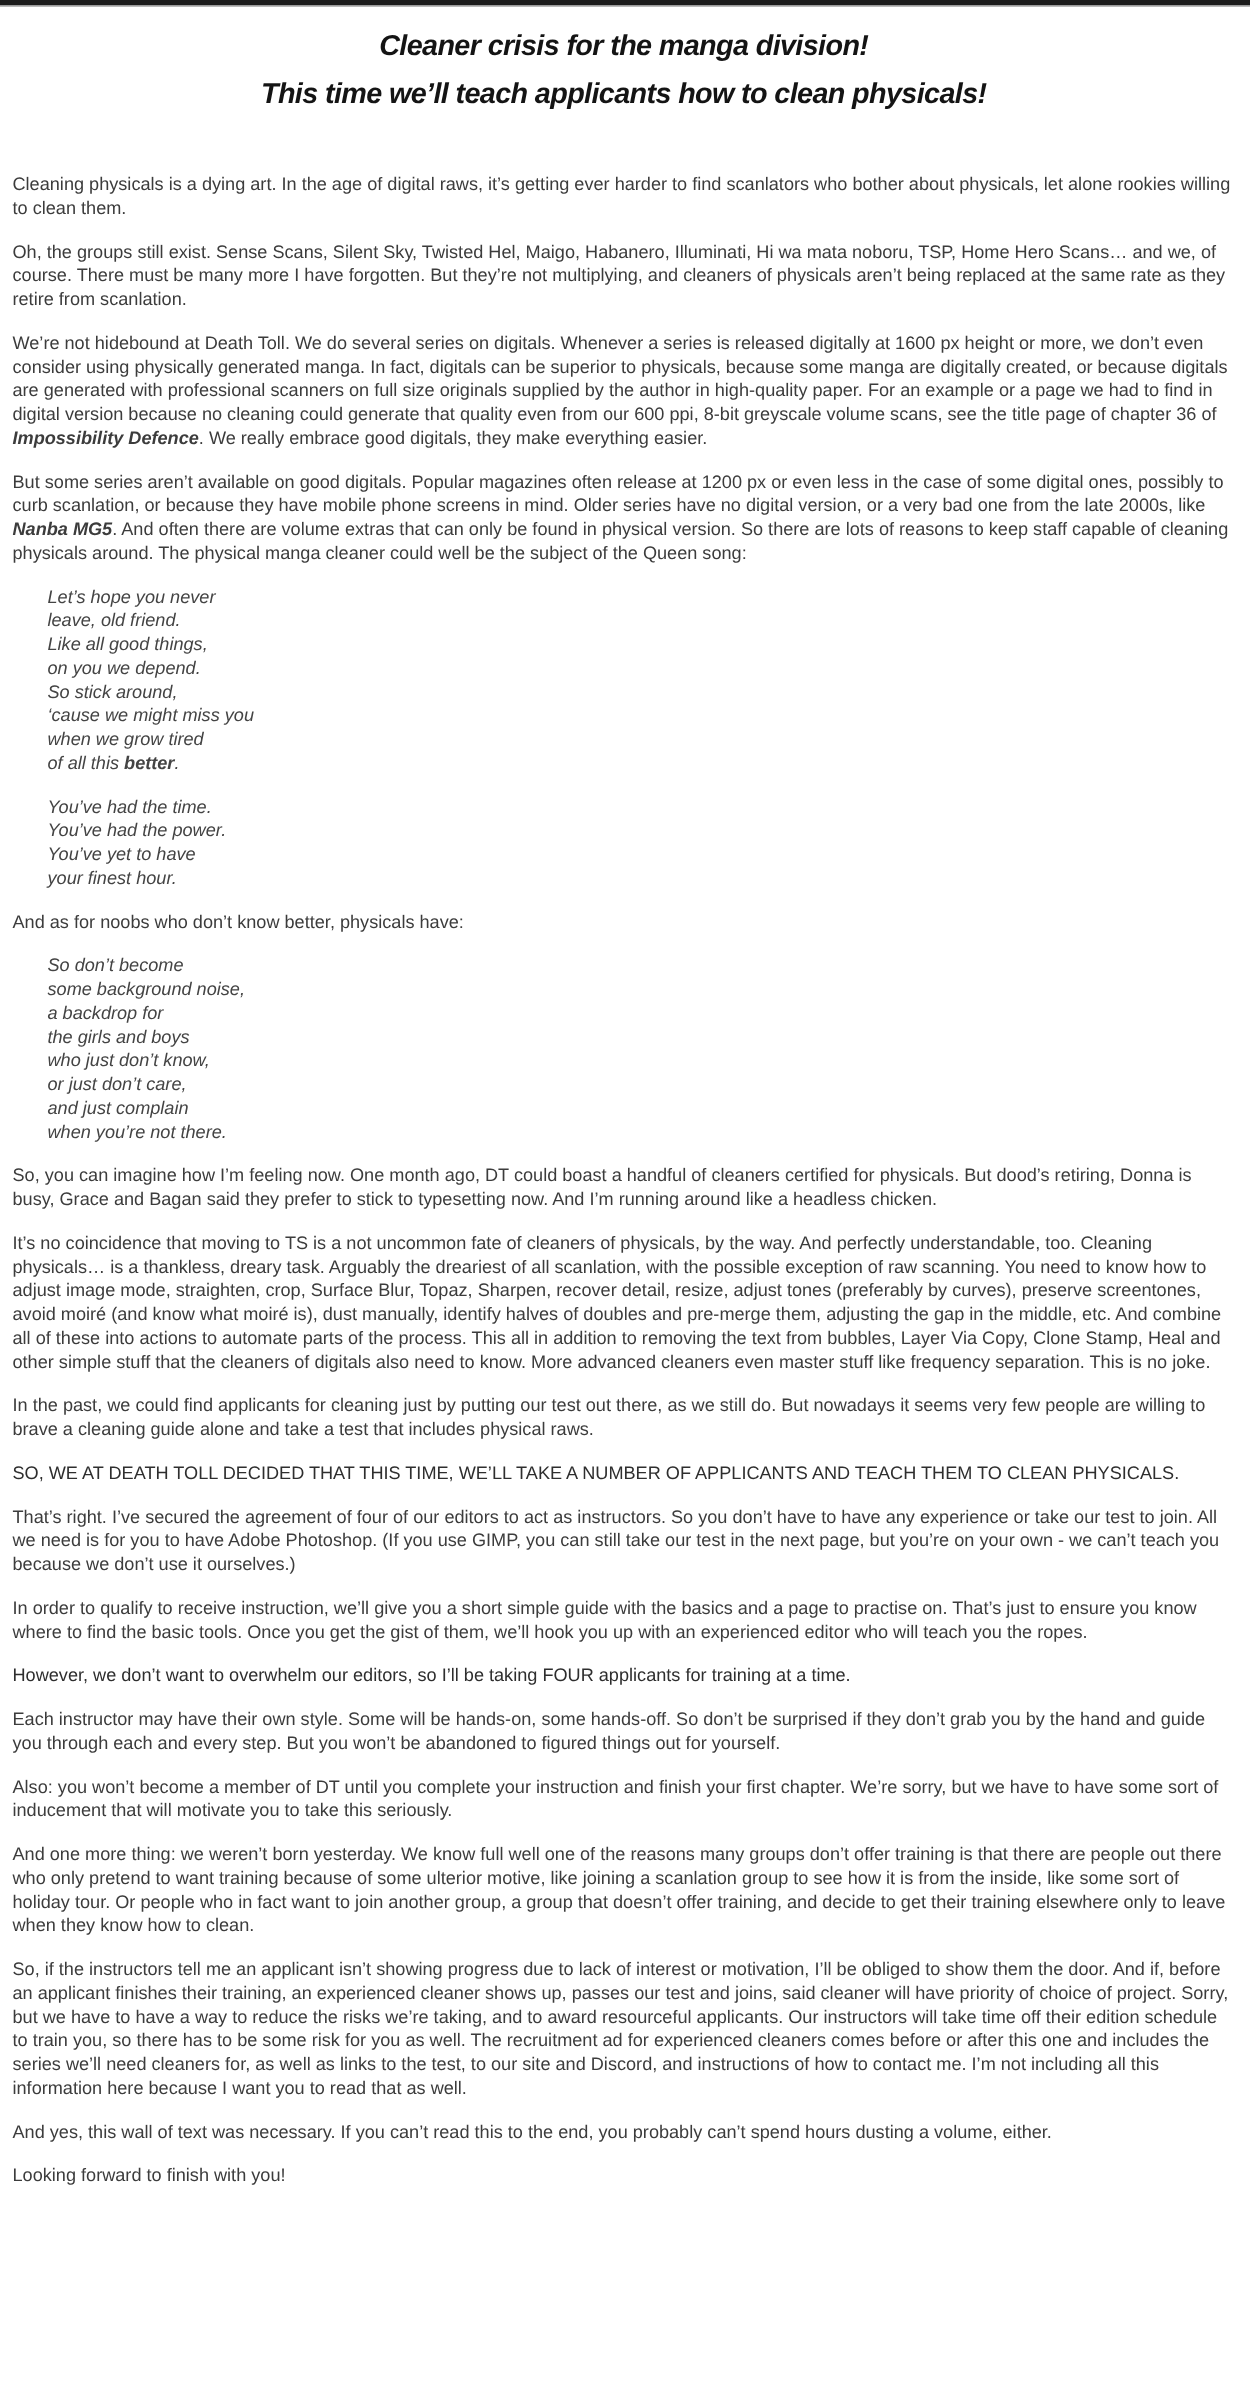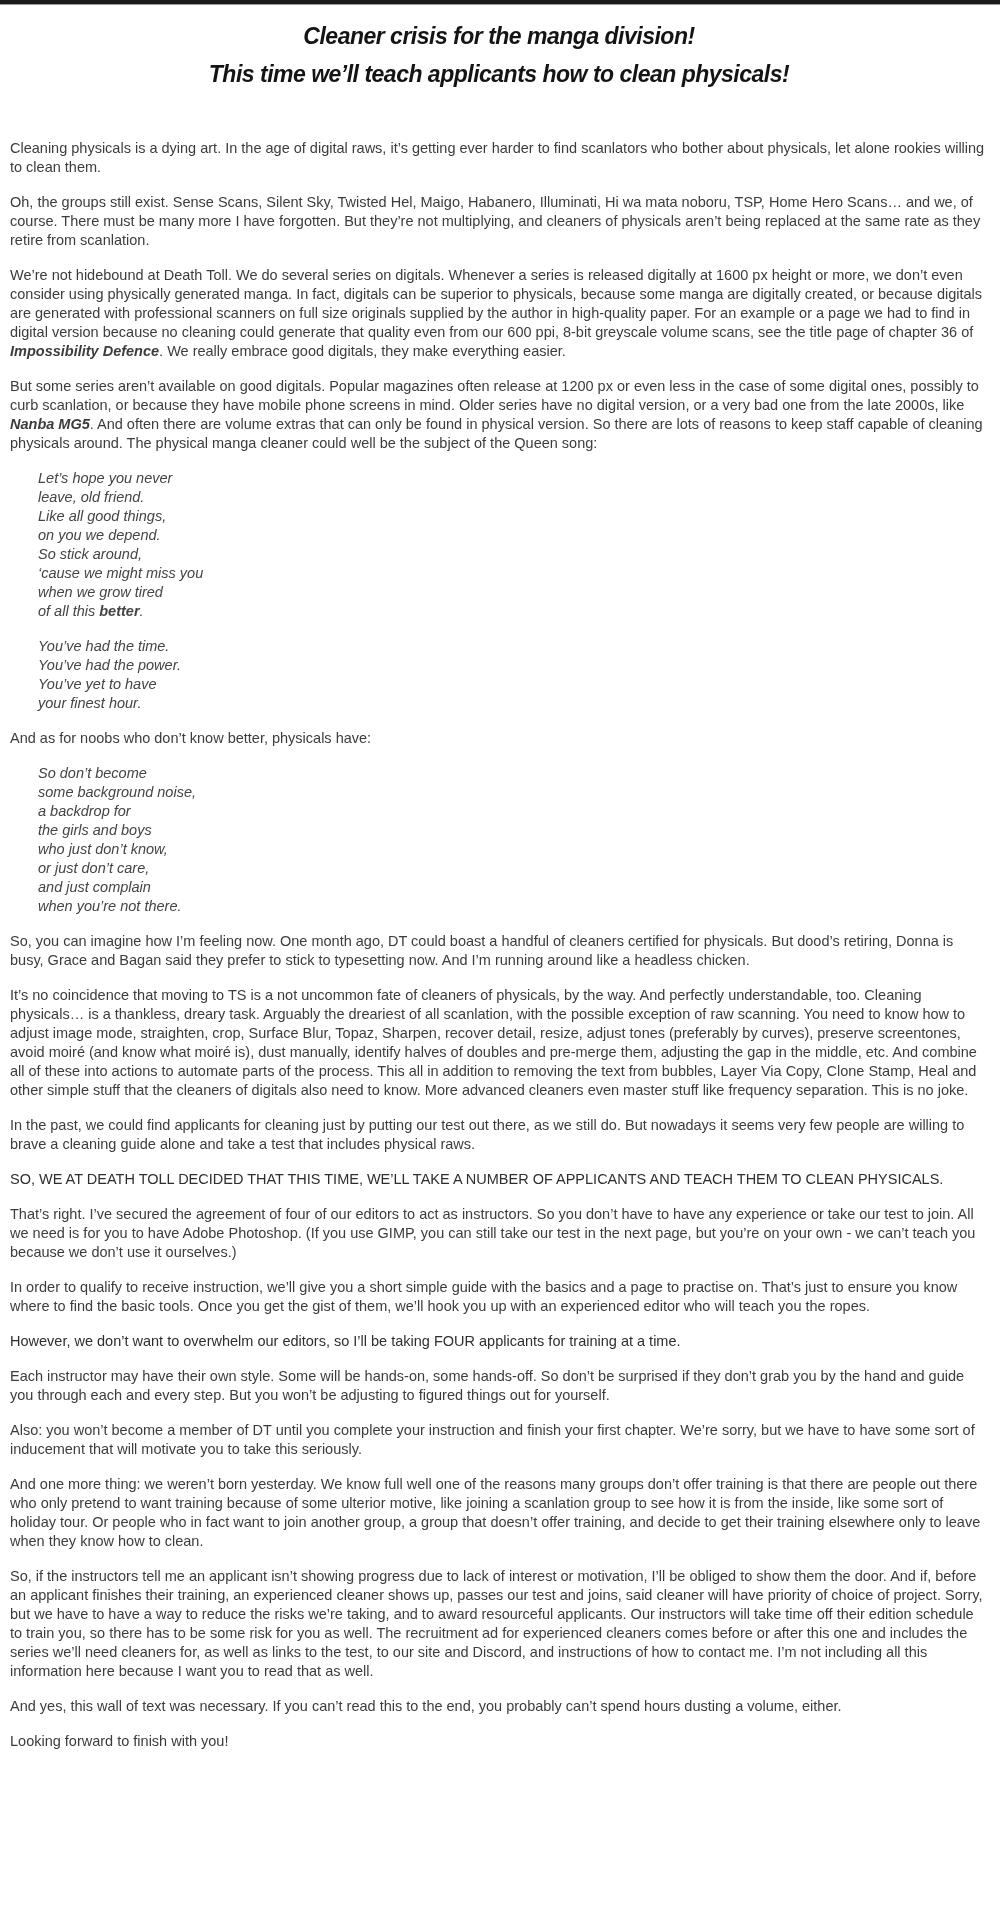--- a/index.html
+++ b/index.html
@@ -95,20 +95,20 @@
 or just don’t care,
 and just complain
 when you’re not there.</span></p>
       <p class="block p"><span>So, you can imagine how I’m feeling now. One month ago, DT could boast a handful of cleaners certified for physicals. But dood’s retiring, Donna is busy, Grace and Bagan said they prefer to stick to typesetting now. And I’m running around like a headless chicken.</span></p>
       <p class="block p"><span>It’s no coincidence that moving to TS is a not uncommon fate of cleaners of physicals, by the way. And perfectly understandable, too. Cleaning physicals… is a thankless, dreary task. Arguably the dreariest of all scanlation, with the possible exception of raw scanning. You need to know how to adjust image mode, straighten, crop, Surface Blur, Topaz, Sharpen, recover detail, resize, adjust tones (preferably by curves), preserve screentones, avoid moiré (and know what moiré is), dust manually, identify halves of doubles and pre-merge them, adjusting the gap in the middle, etc. And combine all of these into actions to automate parts of the process. This all in addition to removing the text from bubbles, Layer Via Copy, Clone Stamp, Heal and other simple stuff that the cleaners of digitals also need to know. More advanced cleaners even master stuff like frequency separation. This is no joke.</span></p>
       <p class="block p"><span>In the past, we could find applicants for cleaning just by putting our test out there, as we still do. But nowadays it seems very few people are willing to brave a cleaning guide alone and take a test that includes physical raws.</span></p>
       <p class="block p-bold"><span>SO, WE AT DEATH TOLL DECIDED THAT THIS TIME, WE’LL TAKE A NUMBER OF APPLICANTS AND TEACH THEM TO CLEAN PHYSICALS.</span></p>
       <p class="block p"><span>That’s right. I’ve secured the agreement of four of our editors to act as instructors. So you don’t have to have any experience or take our test to join. All we need is for you to have Adobe Photoshop. (If you use GIMP, you can still take our test in the next page, but you’re on your own - we can’t teach you because we don’t use it ourselves.)</span></p>
       <p class="block p"><span>In order to qualify to receive instruction, we’ll give you a short simple guide with the basics and a page to practise on. That’s just to ensure you know where to find the basic tools. Once you get the gist of them, we’ll hook you up with an experienced editor who will teach you the ropes.</span></p>
       <p class="block p-bold"><span>However, we don’t want to overwhelm our editors, so I’ll be taking FOUR applicants for training at a time.</span></p>
-      <p class="block p"><span>Each instructor may have their own style. Some will be hands-on, some hands-off. So don’t be surprised if they don’t grab you by the hand and guide you through each and every step. But you won’t be adjusting to figured things out for yourself.</span></p>
+      <p class="block p"><span>Each instructor may have their own style. Some will be hands-on, some hands-off. So don’t be surprised if they don’t grab you by the hand and guide you through each and every step. But you won’t be abandoned to figured things out for yourself.</span></p>
       <p class="block p"><span>Also: you won’t become a member of DT until you complete your instruction and finish your first chapter. We’re sorry, but we have to have some sort of inducement that will motivate you to take this seriously.</span></p>
       <p class="block p"><span>And one more thing: we weren’t born yesterday. We know full well one of the reasons many groups don’t offer training is that there are people out there who only pretend to want training because of some ulterior motive, like joining a scanlation group to see how it is from the inside, like some sort of holiday tour. Or people who in fact want to join another group, a group that doesn’t offer training, and decide to get their training elsewhere only to leave when they know how to clean.</span></p>
       <p class="block p"><span>So, if the instructors tell me an applicant isn’t showing progress due to lack of interest or motivation, I’ll be obliged to show them the door. And if, before an applicant finishes their training, an experienced cleaner shows up, passes our test and joins, said cleaner will have priority of choice of project. Sorry, but we have to have a way to reduce the risks we’re taking, and to award resourceful applicants. Our instructors will take time off their edition schedule to train you, so there has to be some risk for you as well. The recruitment ad for experienced cleaners comes before or after this one and includes the series we’ll need cleaners for, as well as links to the test, to our site and Discord, and instructions of how to contact me. I’m not including all this information here because I want you to read that as well.</span></p>
       <p class="block p"><span>And yes, this wall of text was necessary. If you can’t read this to the end, you probably can’t spend hours dusting a volume, either.</span></p>
       <p class="block p"><span>Looking forward to finish with you!</span></p>
     </div>
 </div>
 
 </body></html>

